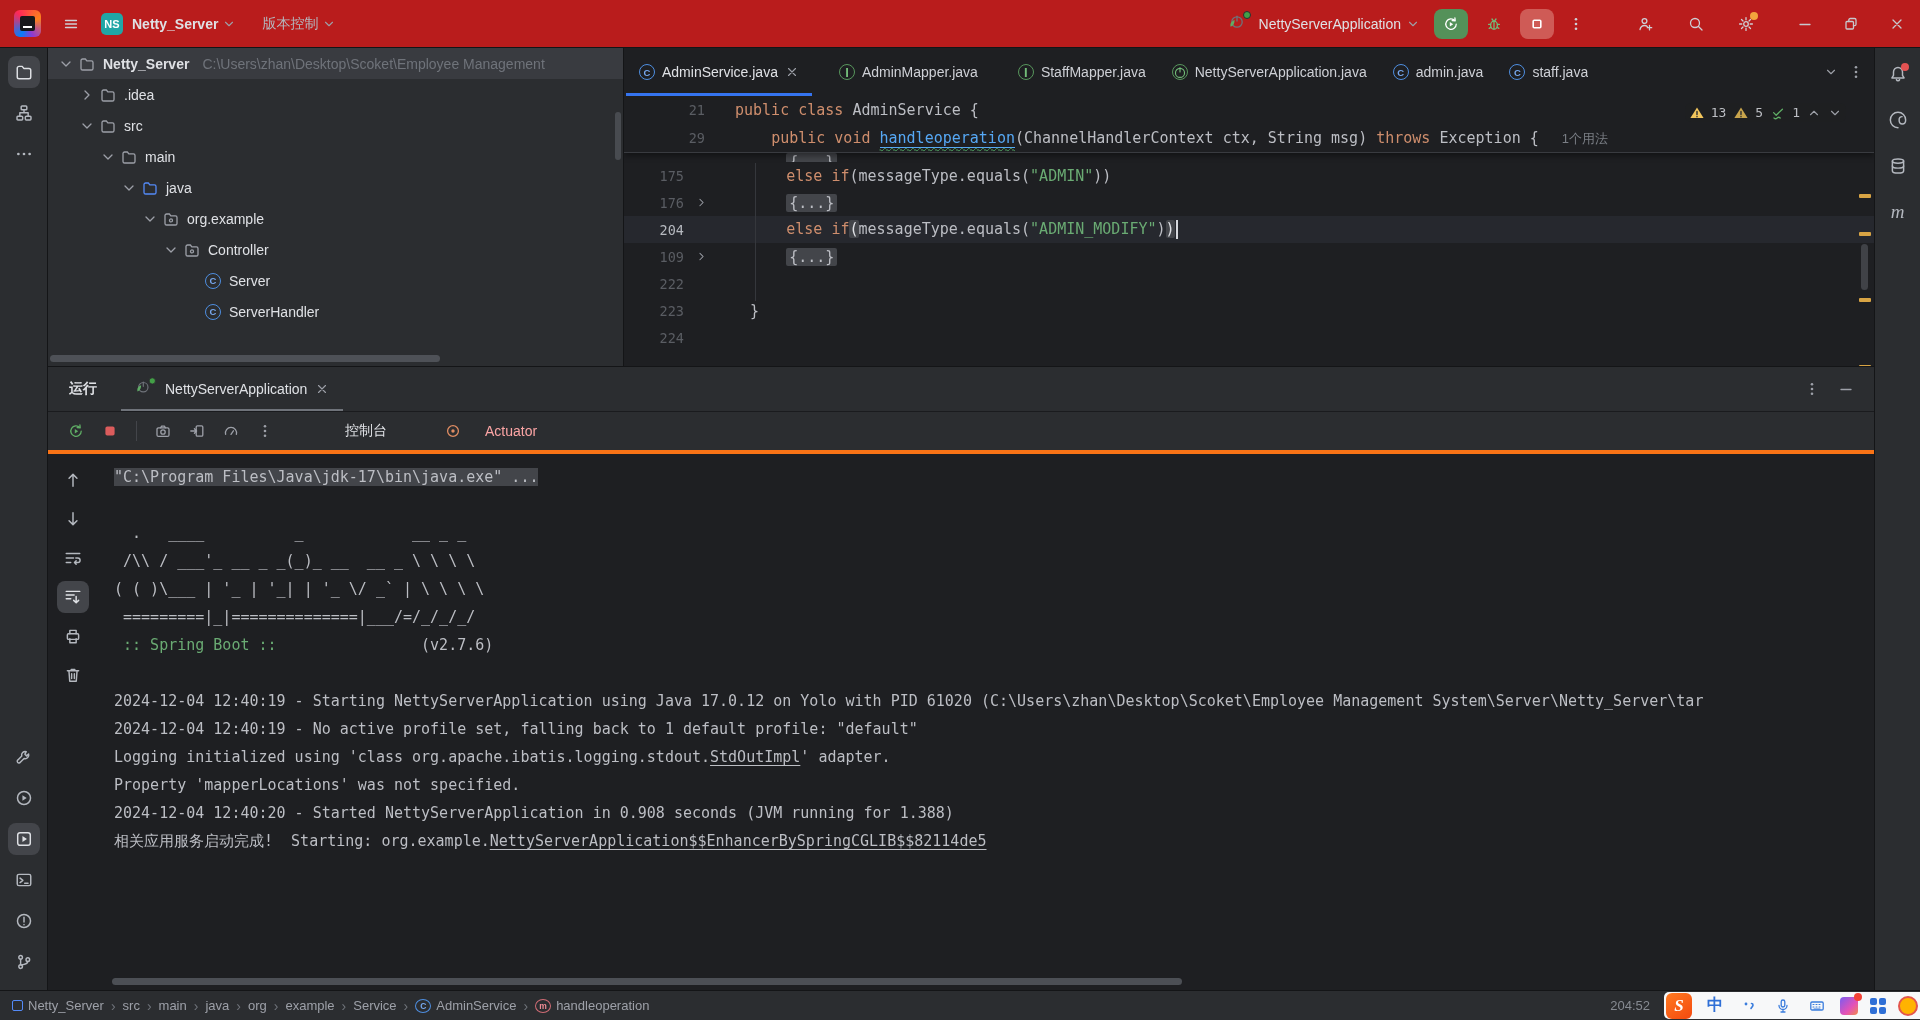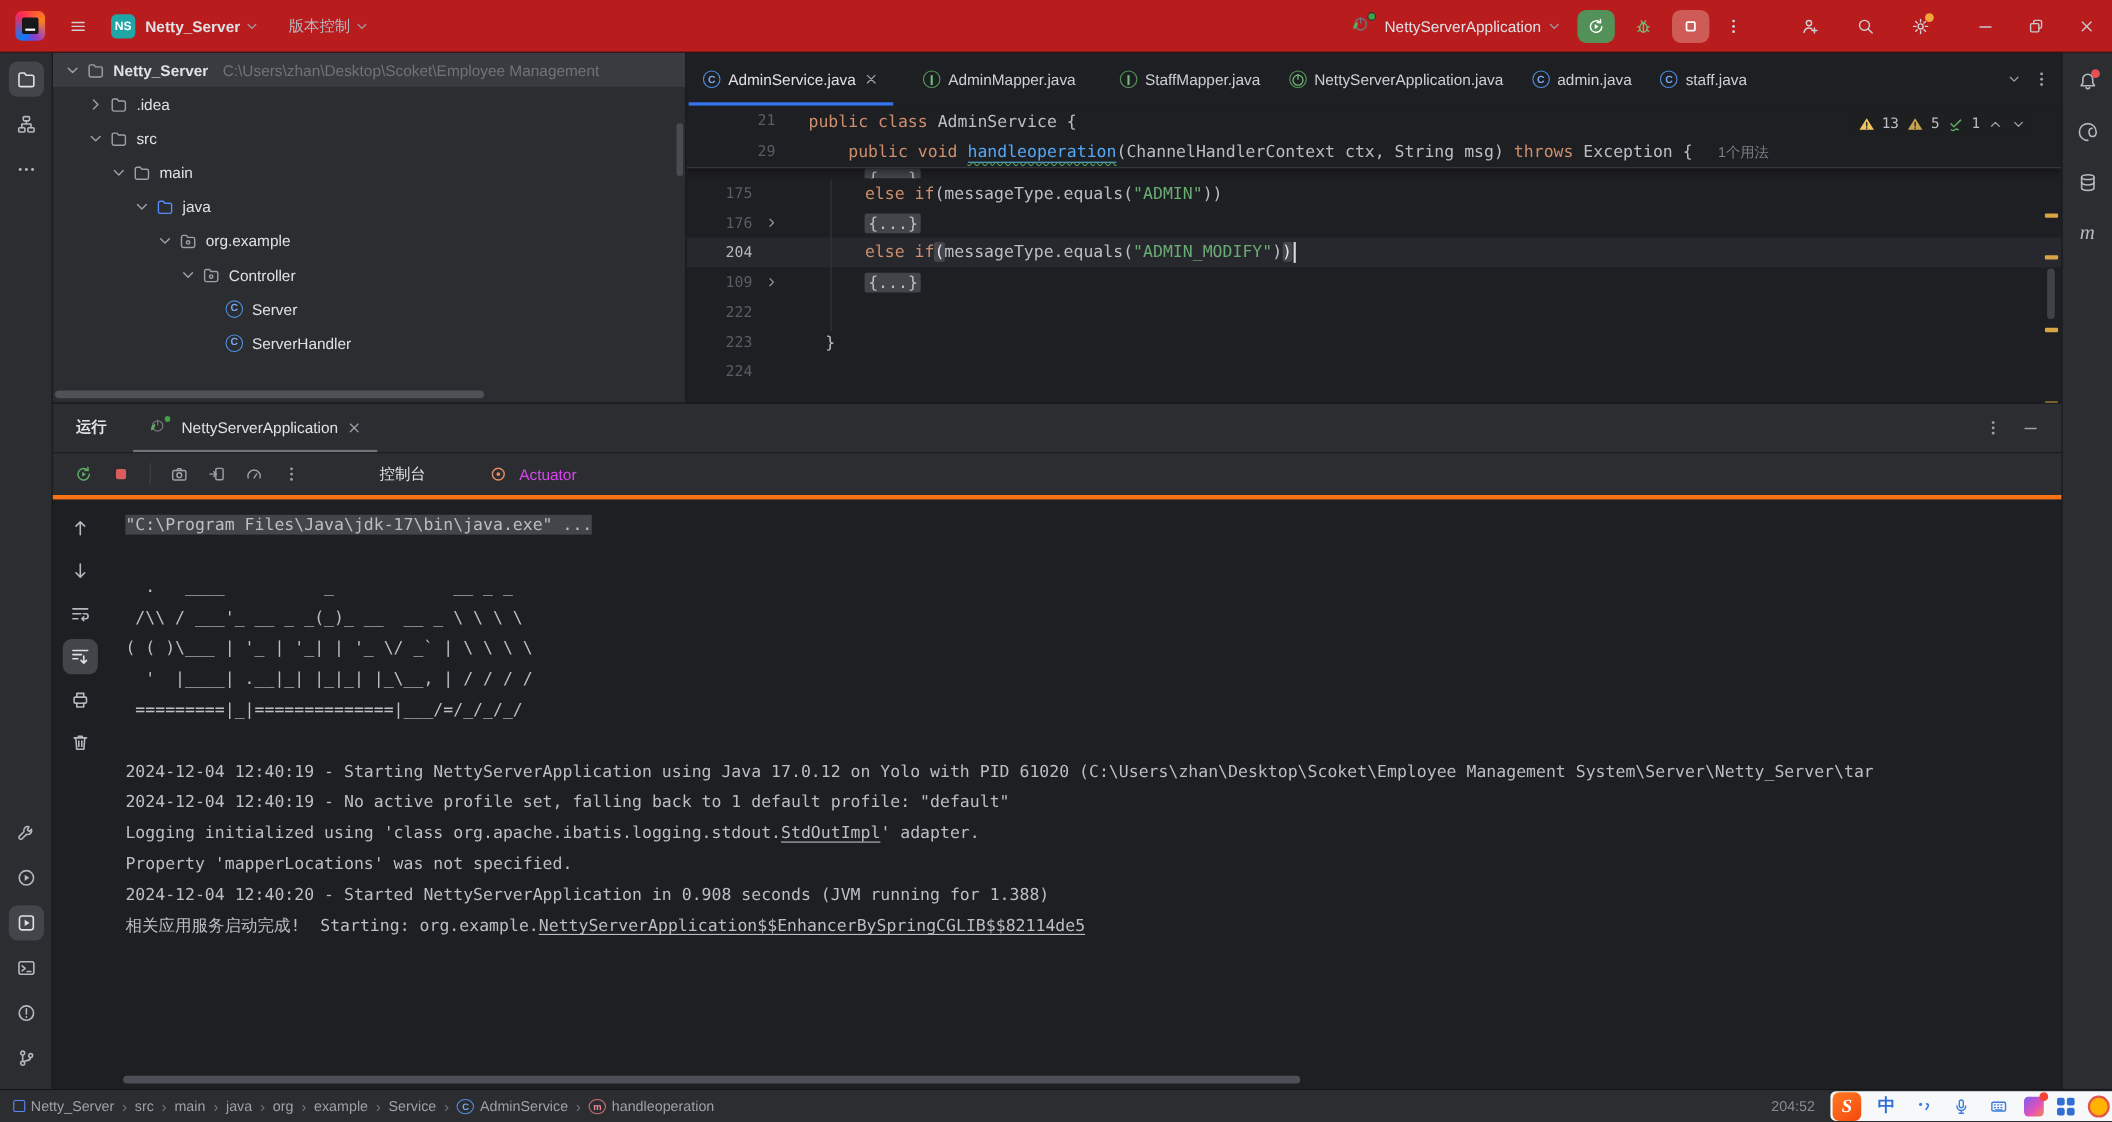--- a/index.html
+++ b/index.html
@@ -132,21 +132,21 @@
   .run-tab::after { content:""; position:absolute; left:0; right:0; bottom:0; height:2px; background:#6f737a; }
   #runHeadR { margin-left:auto; display:flex; align-items:center; gap:18px; padding-right:20px; color:#9da0a8; }
   #runToolbar { height:42px; display:flex; align-items:center; gap:6px; padding-left:14px;
     background:#2b2d30; border-bottom:4px solid #f97316; }
   .rtb { width:28px; height:28px; border-radius:6px; display:flex; align-items:center; justify-content:center; color:#9da0a8; }
   .rtb.green { color:#5fad65; }
   .rtb.redsq { color:#db5c5c; }
   .rtb.redsq .ic { fill:#db5c5c; stroke:#db5c5c; }
   .tb-sep { width:1px; height:20px; background:#43454a; margin:0 6px; }
   .con-tab { padding:0 16px; color:#dfe1e5; font-size:14px; }
-  .con-tab.withic { display:flex; align-items:center; gap:11px; color:#d946ef; }
+  .con-tab.withic { display:flex; align-items:center; gap:24px; color:#fca5a5; }
   .con-tab .ic { color:#e08d63; }
   #runBody { flex:1; display:flex; min-height:0; position:relative; }
   #consoleTools { width:50px; display:flex; flex-direction:column; align-items:center;
     padding-top:10px; gap:7px; }
   #console { flex:1; padding:9px 0 0 16px; overflow:hidden;
     font-family:"DejaVu Sans Mono","Liberation Mono", monospace; font-size:15px; }
   .cline { white-space:pre; height:28px; line-height:28px; color:#bcbec4; }
   .cs-sel { background:#43454a; }
   .cs-g { color:#6aab73; }
   .cs-u { text-decoration:underline; text-underline-offset:3px; }
@@ -712,22 +712,22 @@
                   <path d="M6.8 6.8v4.4M9.2 6.8v4.4"></path>
                 </svg>
               </span>
             </div>
           <div id="console">
               <div class="cline"><span class="cs-sel">"C:\Program Files\Java\jdk-17\bin\java.exe" ...</span></div>
               <div class="cline">&nbsp;</div>
               <div class="cline"><span class="cs-p">  .   ____          _            __ _ _</span></div>
               <div class="cline"><span class="cs-p"> /\\ / ___'_ __ _ _(_)_ __  __ _ \ \ \ \</span></div>
               <div class="cline"><span class="cs-p">( ( )\___ | '_ | '_| | '_ \/ _` | \ \ \ \</span></div>
-              <div class="cline"><span class="cs-p">  '  |____| .__|_| |_|_| |_\__, | / / / /</span></div>
               <div class="cline"><span class="cs-p"> =========|_|==============|___/=/_/_/_/</span></div>
+              <div class="cline"><span class="cs-g"> :: Spring Boot ::</span><span class="cs-p">                (v2.7.6)</span></div>
               <div class="cline">&nbsp;</div>
               <div class="cline"><span class="cs-p">2024-12-04 12:40:19 - Starting NettyServerApplication using Java 17.0.12 on Yolo with PID 61020 (C:\Users\zhan\Desktop\Scoket\Employee Management System\Server\Netty_Server\tar</span></div>
               <div class="cline"><span class="cs-p">2024-12-04 12:40:19 - No active profile set, falling back to 1 default profile: "default"</span></div>
               <div class="cline"><span class="cs-p">Logging initialized using 'class org.apache.ibatis.logging.stdout.</span><span class="cs-u">StdOutImpl</span><span class="cs-p">' adapter.</span></div>
               <div class="cline"><span class="cs-p">Property 'mapperLocations' was not specified.</span></div>
               <div class="cline"><span class="cs-p">2024-12-04 12:40:20 - Started NettyServerApplication in 0.908 seconds (JVM running for 1.388)</span></div>
               <div class="cline"><span class="cs-p">相关应用服务启动完成!  Starting: org.example.</span><span class="cs-u">NettyServerApplication$$EnhancerBySpringCGLIB$$82114de5</span></div>
             </div>
           <div id="consoleHScroll"></div>
         </div>

